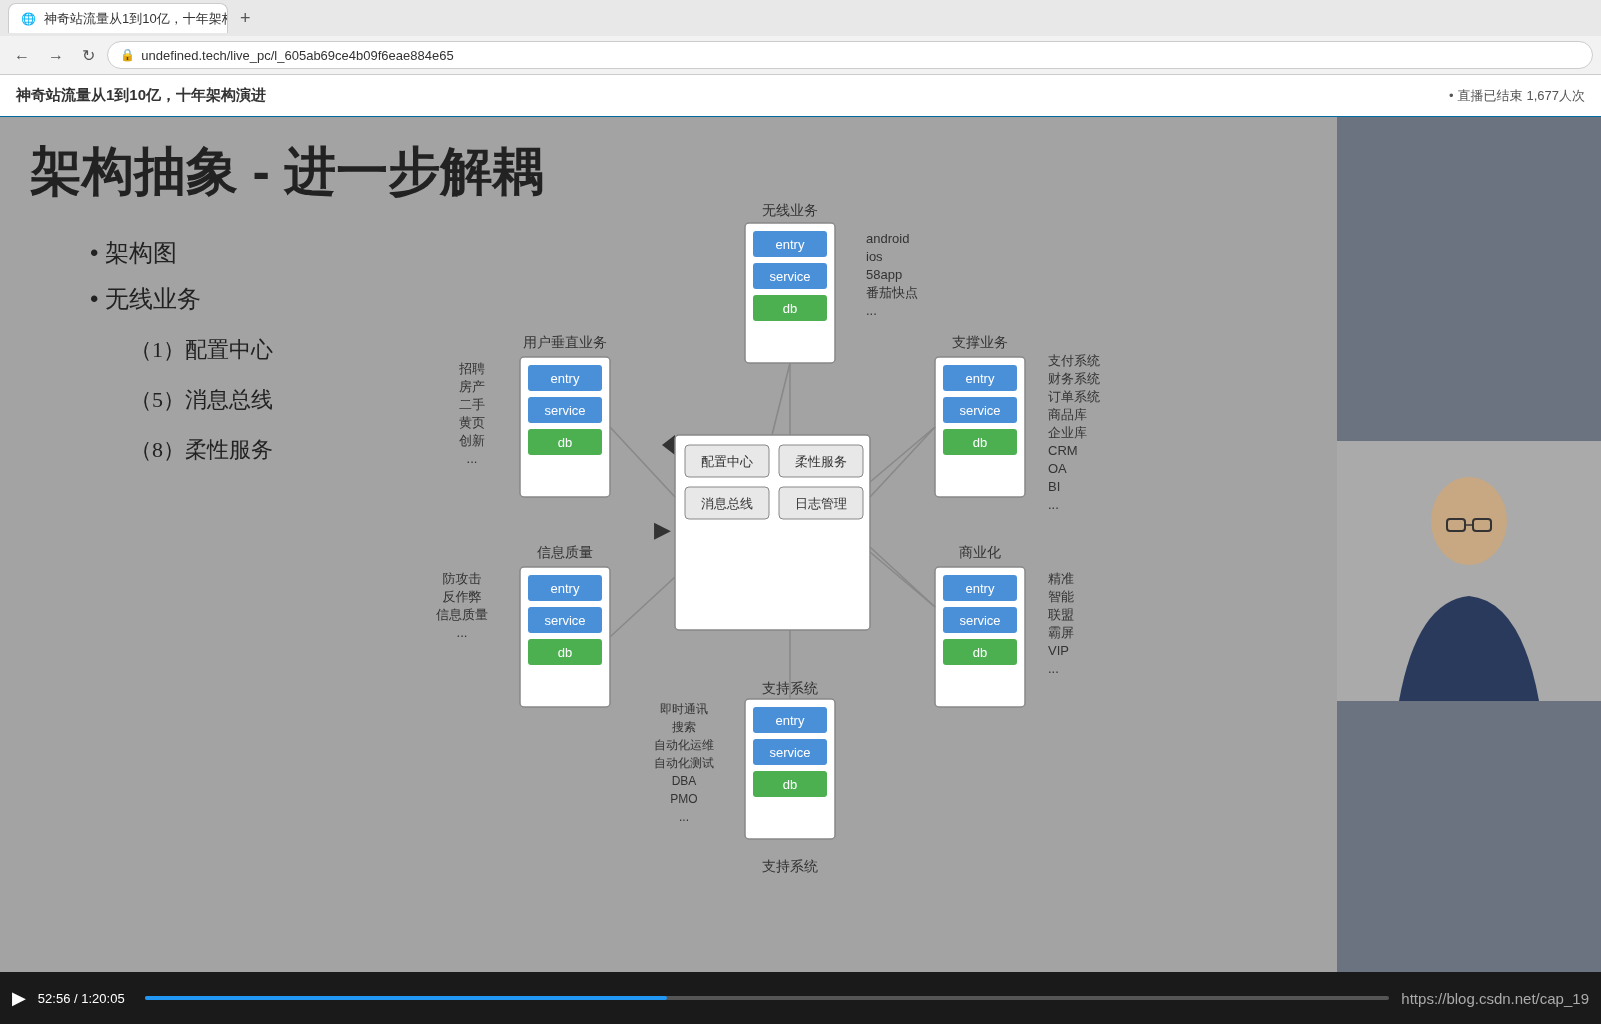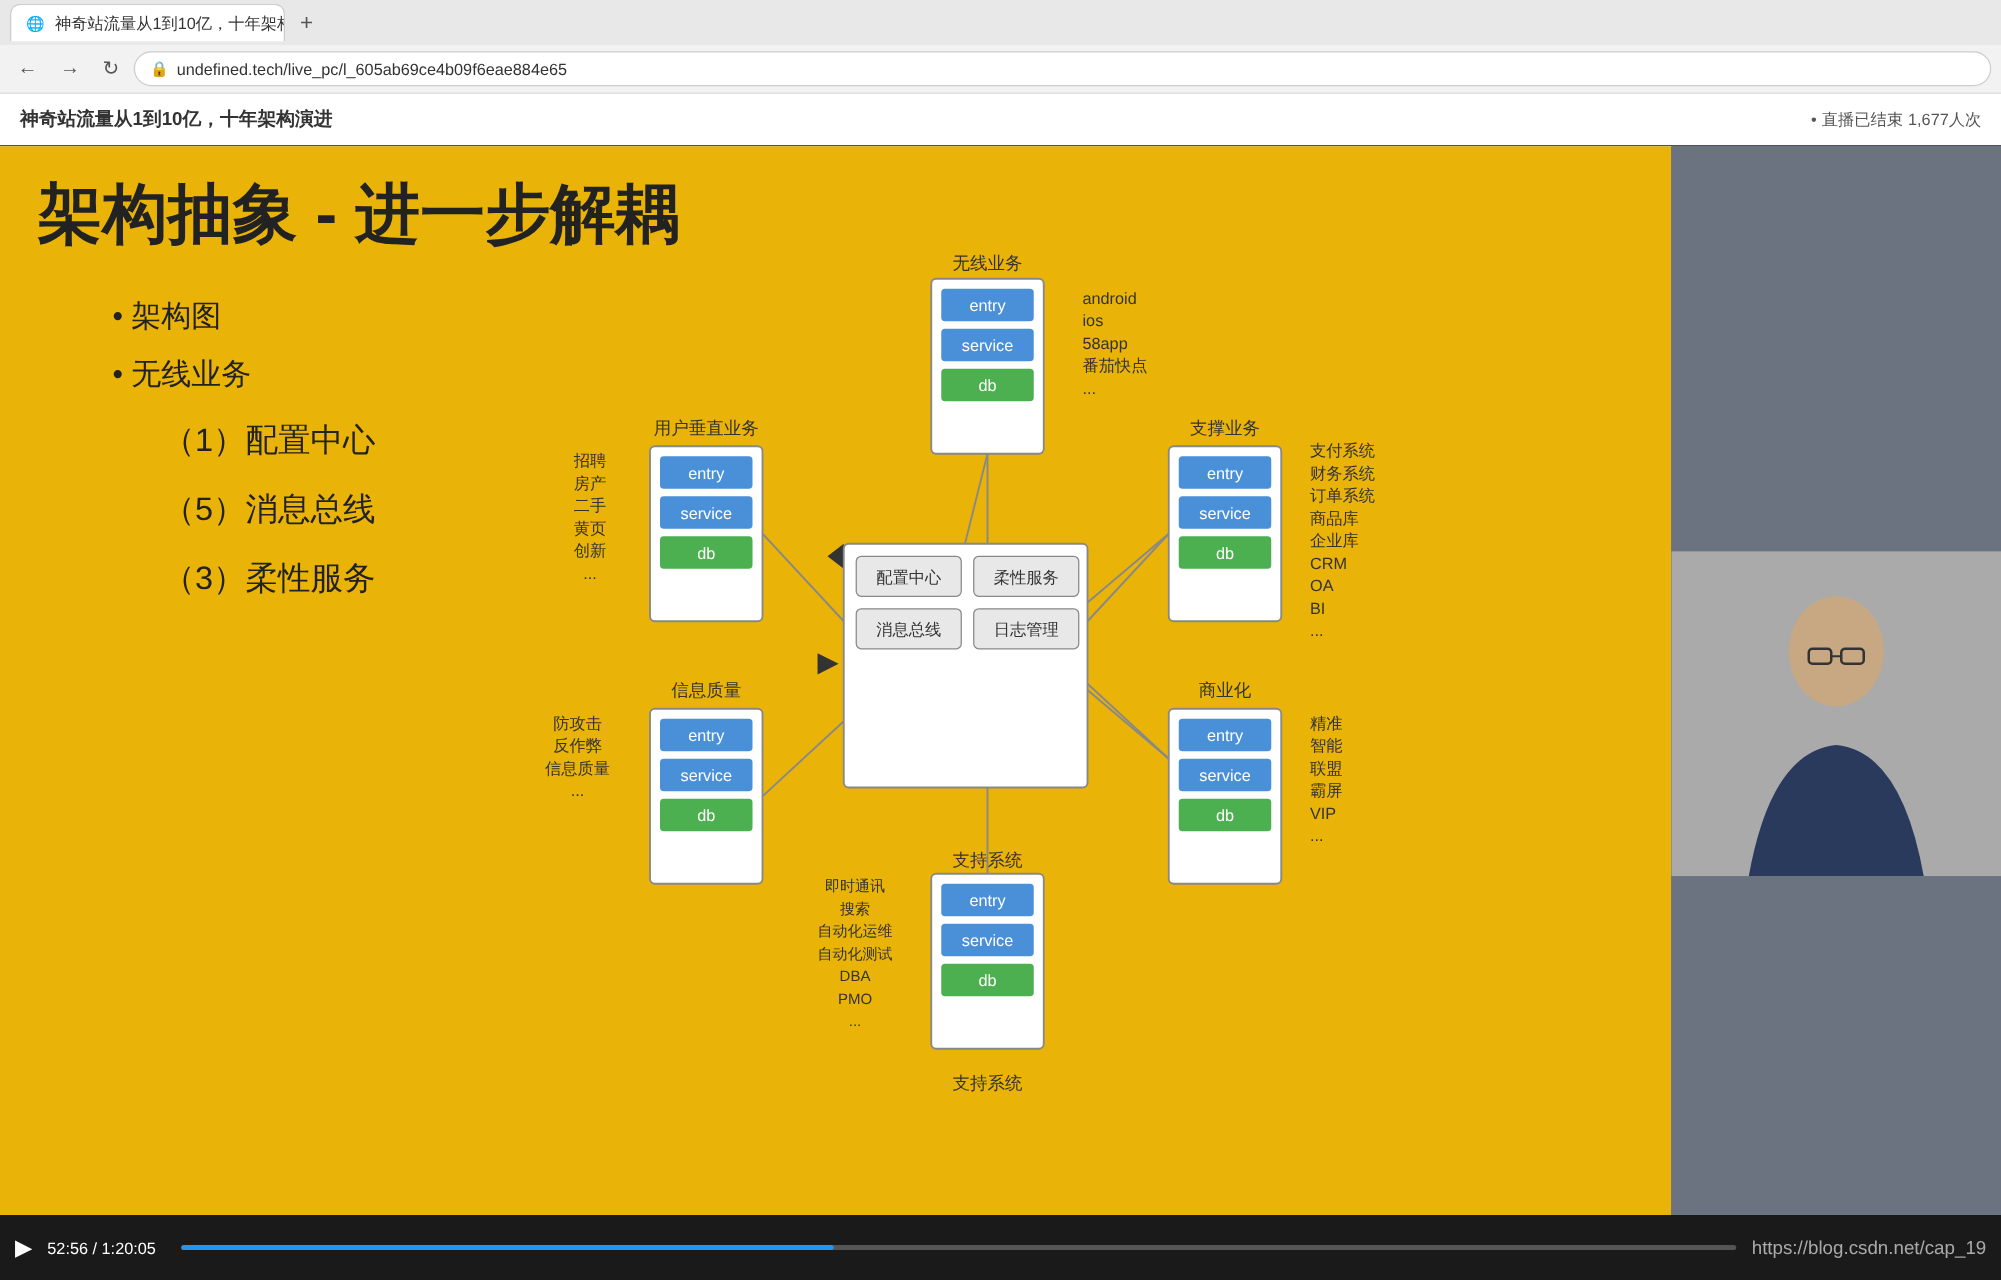--- a/index.html
+++ b/index.html
@@ -16,28 +16,28 @@
     .lock-icon { color: #555; font-size: 12px; }
 
     
     .top-status-bar { background: #fff; height: 42px; display: flex; align-items: center; padding: 0 16px; border-bottom: 1px solid #0369a1; }
     .stream-title { font-size: 15px; color: #333; font-weight: bold; }
     .stream-info { margin-left: auto; font-size: 13px; color: #555; display: flex; align-items: center; gap: 4px; }
     .undefined-label { font-size: 11px; color: #999; position: absolute; left: 0; top: 116px; padding: 2px 6px; }
 
     
     .main-area { display: flex; height: calc(1024px - 116px); }
-    .slide-area { flex: 1; background: #eab308; position: relative; overflow: hidden; padding: 20px 30px; }
+    .slide-area { flex: 1; background: #a3a3a3; position: relative; overflow: hidden; padding: 20px 30px; }
     .webcam-area { width: 264px; background: #555; flex-shrink: 0; position: relative; overflow: hidden; }
 
     
     .slide-title { font-size: 52px; font-weight: 900; color: #222; margin-bottom: 30px; font-family: "Microsoft YaHei", "SimHei", Arial, sans-serif; }
     .slide-bullets { margin-left: 60px; margin-top: 10px; }
     .bullet-item { font-size: 24px; color: #222; margin-bottom: 14px; font-family: "Microsoft YaHei", Arial, sans-serif; }
-    .sub-bullet { font-size: 26px; color: #222; margin-left: 40px; margin-bottom: 10px; font-family: Liberation Sans, sans-serif; margin-top: 20px; }
+    .sub-bullet { font-size: 22px; color: #222; margin-left: 40px; margin-bottom: 10px; font-family: Liberation Serif, serif; margin-top: 20px; }
 
     
     .diagram-svg-wrapper { position: absolute; top: 60px; left: 390px; width: 760px; height: 720px; }
 
     
     .bottom-bar { position: absolute; bottom: 0; left: 0; width: 1601px; height: 52px; background: #1a1a1a; display: flex; align-items: center; padding: 0 12px; gap: 12px; }
     .play-btn { color: #fff; font-size: 18px; cursor: pointer; background: none; border: none; }
     .time-display { color: #fff; font-size: 13px; white-space: nowrap; }
     .progress-bar-container { flex: 1; height: 4px; background: #555; border-radius: 2px; cursor: pointer; position: relative; margin-left: 8px; }
     .progress-bar-fill { height: 100%; background: #2196f3; border-radius: 2px; width: 42%; }
@@ -83,21 +83,21 @@
 <div class="main-area">
 
   <div class="slide-area">
     <div class="slide-title">架构抽象 - 进一步解耦</div>
 
     <div class="slide-bullets">
       <div class="bullet-item">• <span>架构图</span></div>
       <div class="bullet-item">• <span>无线业务</span></div>
       <div class="sub-bullet">（1）配置中心</div>
       <div class="sub-bullet">（5）消息总线</div>
-      <div class="sub-bullet">（3）柔性服务</div>
+      <div class="sub-bullet">（8）柔性服务</div>
     </div>
 
     <div class="diagram-svg-wrapper">
       <svg width="760" height="720" viewBox="0 0 760 720" xmlns="http://www.w3.org/2000/svg" font-family="Arial, sans-serif" font-size="13">
 
         <text x="175" y="170" text-anchor="middle" font-size="14" fill="#333" font-family="Microsoft YaHei, Arial">用户垂直业务</text>
 
         <rect x="130" y="180" width="90" height="140" rx="4" fill="white" stroke="#888" stroke-width="1.5"></rect>
 
         <rect x="138" y="188" width="74" height="26" rx="3" fill="#4a90d9"></rect>

